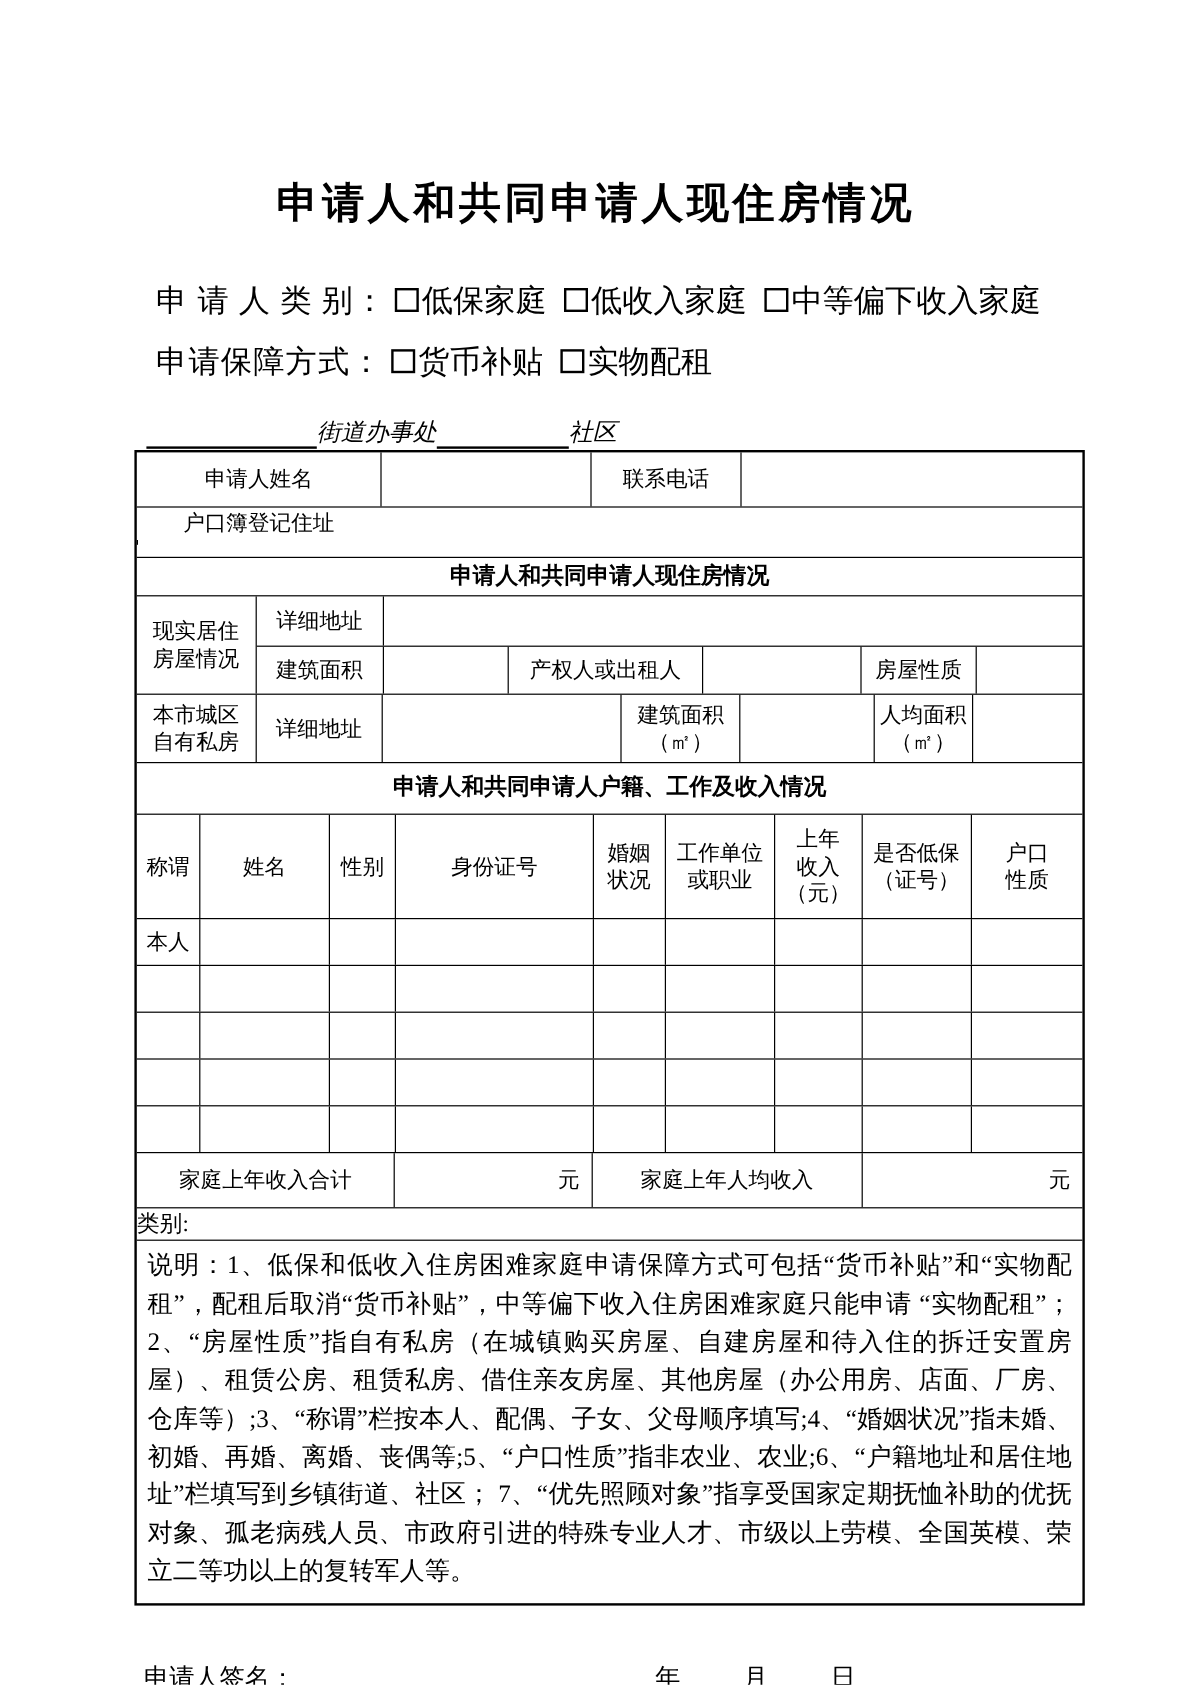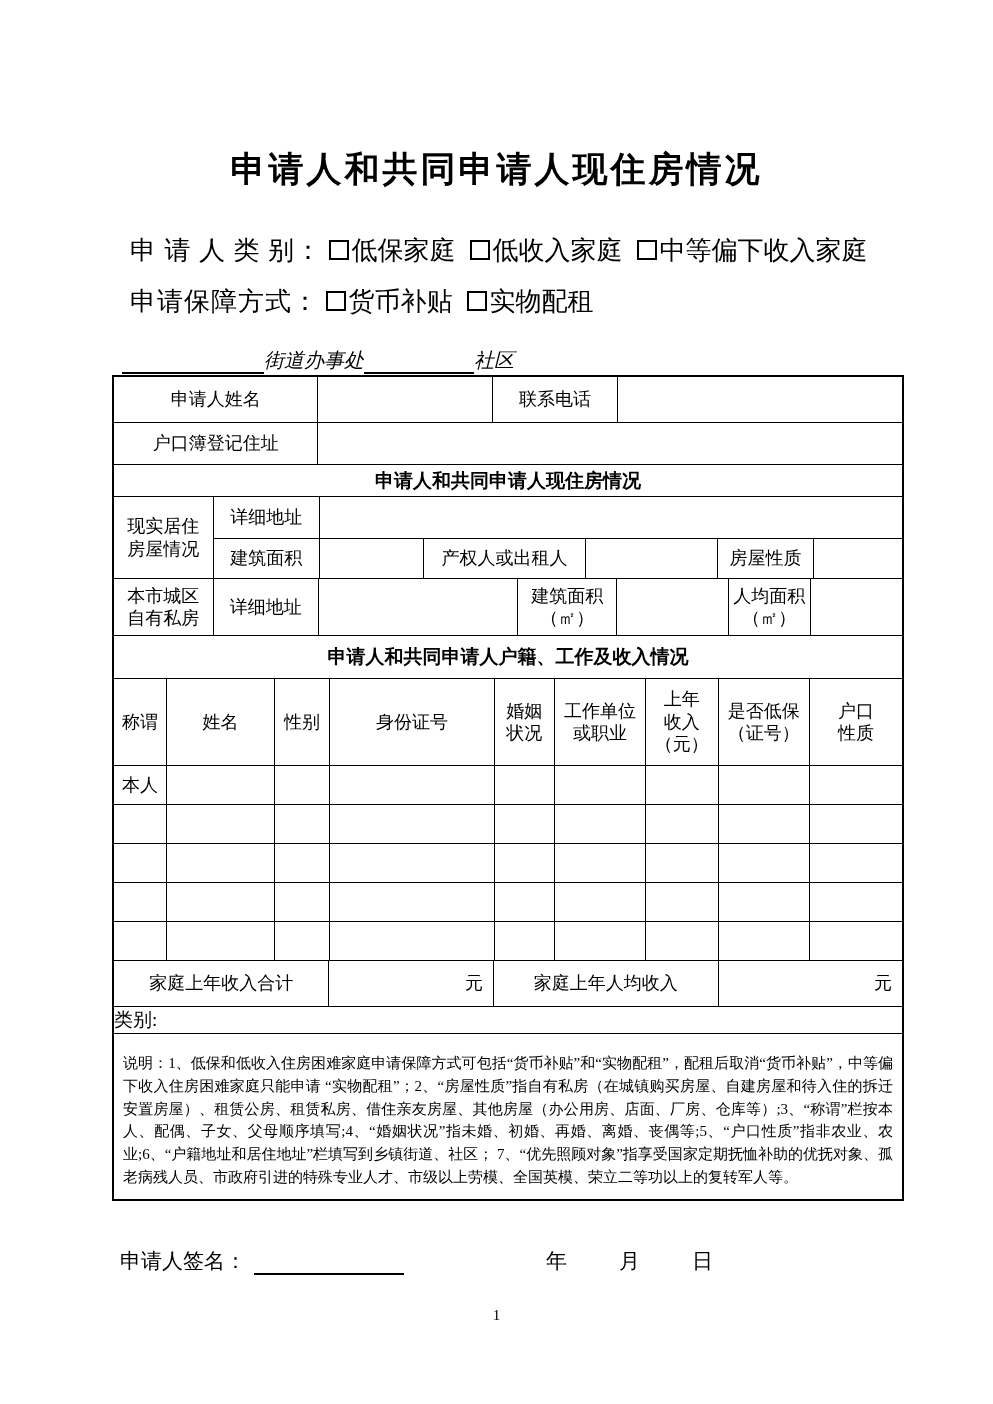--- a/index.html
+++ b/index.html
@@ -75,37 +75,36 @@
   }
   .cell + .cell, .stack, .cell + .stack { border-left: 1px solid #000; }
   .stack { flex: 1; display: flex; flex-direction: column; }
   .sub { display: flex; flex: 1; }
   .sec {
     justify-content: center;
     font-weight: bold;
     font-size: 19px;
   }
   .right { justify-content: flex-end; padding-right: 10px; }
-  .h45 { min-height: 45px; } .h42 { min-height: 42px; }
+  .h45 { min-height: 45px; } .h42 { min-height: 42px; flex-direction: column; }
   .h32 { min-height: 32px; } .h41 { min-height: 41px; }
   .h40 { min-height: 40px; } .h57 { min-height: 57px; }
   .h43 { min-height: 43px; } .h87 { min-height: 87px; }
   .h39 { min-height: 39px; } .h46 { min-height: 46px; }
   .h27 { min-height: 27px; }
 
   .priority-row { display: flex; font-size: 19px; align-items: center; }
   .priority-row .pleft { width: 50%; padding-left: 8px; text-align: left; }
   .priority-row .pright { width: 50%; text-align: left; }
 
   .notes {
     padding: 5px 9px 10px 9px;
-    font-size: 15px;
+    font-size: 21px;
     line-height: 1.52;
     text-align: justify;
-    margin-top: 13px;
   }
 
   .sign-row {
     display: flex;
     margin: 46px 112px 0 120px;
     font-size: 21px;
     align-items: flex-end;
   }
   .sign-ul {
     display: inline-block;

